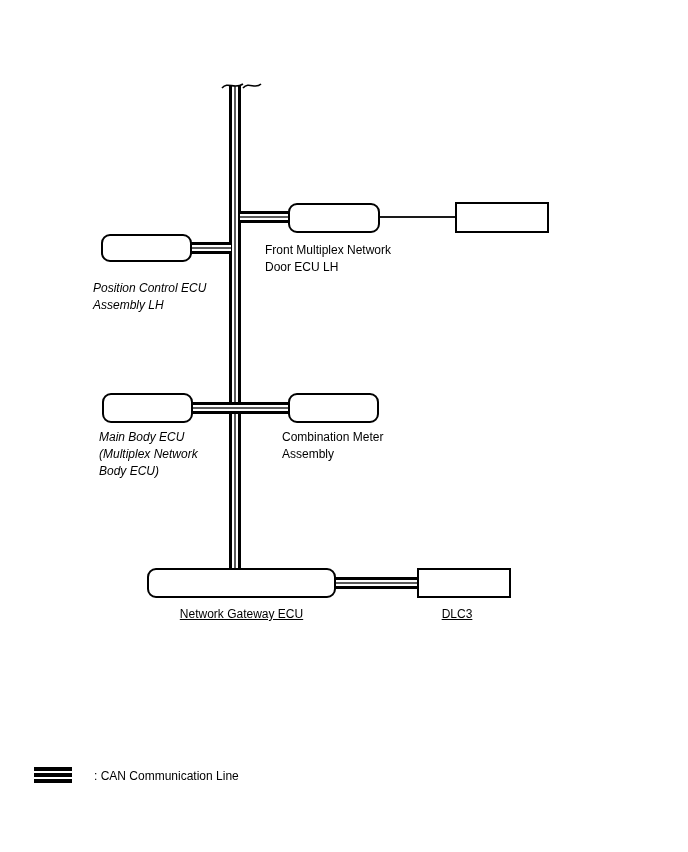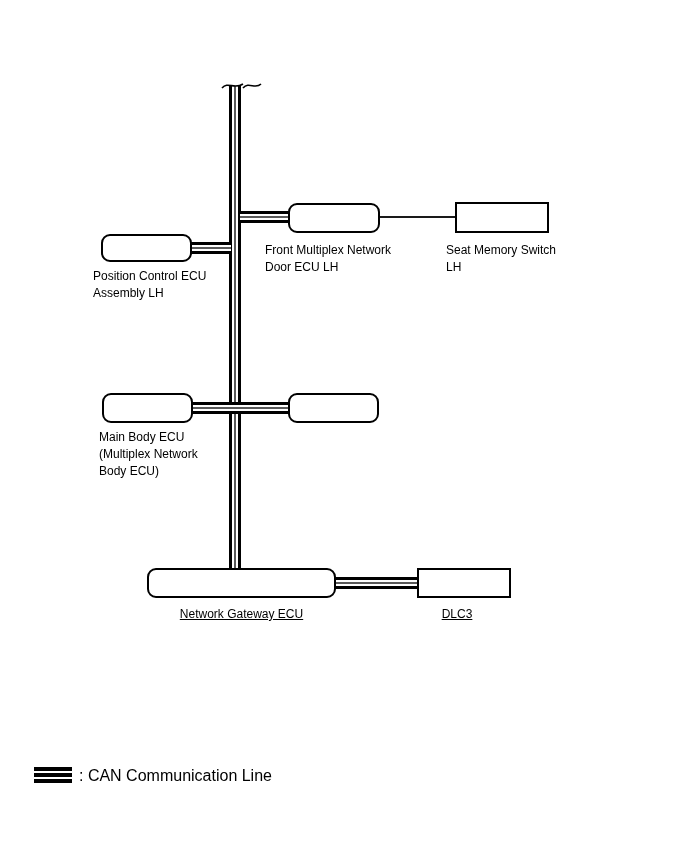--- a/index.html
+++ b/index.html
@@ -46,22 +46,22 @@
   
   #break-mark{position:absolute;left:218px;top:79px;z-index:2;}
   
   .legend-symbol{
     position:absolute;left:34px;top:767px;width:38px;height:16px;
     background:linear-gradient(to bottom,
       #000 0 4px,#fff 4px 6px,#000 6px 10px,#fff 10px 12px,#000 12px 16px);
     z-index:2;
   }
   .legend-label{
-    position:absolute;left:79px;top:769px;
-    font-size:16px;line-height:14px;color:#000;z-index:2;text-align:center;
+    position:absolute;left:94px;top:769px;
+    font-size:12px;line-height:14px;color:#000;z-index:2;text-align:center;
   }
 </style>
 </head>
 <body>
 
 <div id="canvas">
 
   <svg id="break-mark" width="48" height="16" viewBox="0 0 48 16">
     <path d="M4,9 C10,2 16,11 25,5" fill="none" stroke="#000" stroke-width="1.6"></path>
     <path d="M25,9 C31,2 37,11 43,5" fill="none" stroke="#000" stroke-width="1.6"></path>
@@ -77,28 +77,28 @@
   <div class="wire" style="left:379px;top:216px;width:77px;"></div>
 
   <div class="box rounded" style="left:101px;top:234px;width:91px;height:28px;"></div>
   <div class="box rounded" style="left:288px;top:203px;width:92px;height:30px;"></div>
   <div class="box" style="left:455px;top:202px;width:94px;height:31px;"></div>
   <div class="box rounded" style="left:102px;top:393px;width:91px;height:30px;"></div>
   <div class="box rounded" style="left:288px;top:393px;width:91px;height:30px;"></div>
   <div class="box rounded" style="left:147px;top:568px;width:189px;height:30px;"></div>
   <div class="box" style="left:417px;top:568px;width:94px;height:30px;"></div>
 
-  <div class="node-label" style="left:93px;top:268px;">Position Control ECU
+  <div class="node-label" style="left:93px;top:280px;font-style:italic;">Position Control ECU
 Assembly LH</div>
   <div class="node-label" style="left:265px;top:242px;">Front Multiplex Network
 Door ECU LH</div>
-  <div class="node-label" style="left:446px;top:242px;">Seat Memory Switch
-LH</div>
-  <div class="node-label" style="left:99px;top:429px;">Main Body ECU
+  <div class="node-label" style="left:99px;top:429px;font-style:italic;">Main Body ECU
 (Multiplex Network
 Body ECU)</div>
+  <div class="node-label" style="left:282px;top:429px;">Combination Meter
+Assembly</div>
   <div class="node-label centered" style="left:147px;top:606px;width:189px;">Network Gateway ECU</div>
   <div class="node-label centered" style="left:410px;top:606px;width:94px;">DLC3</div>
 
   <div class="legend-symbol"></div>
   <div class="legend-label">: CAN Communication Line</div>
 
 </div>
 
 </body></html>

